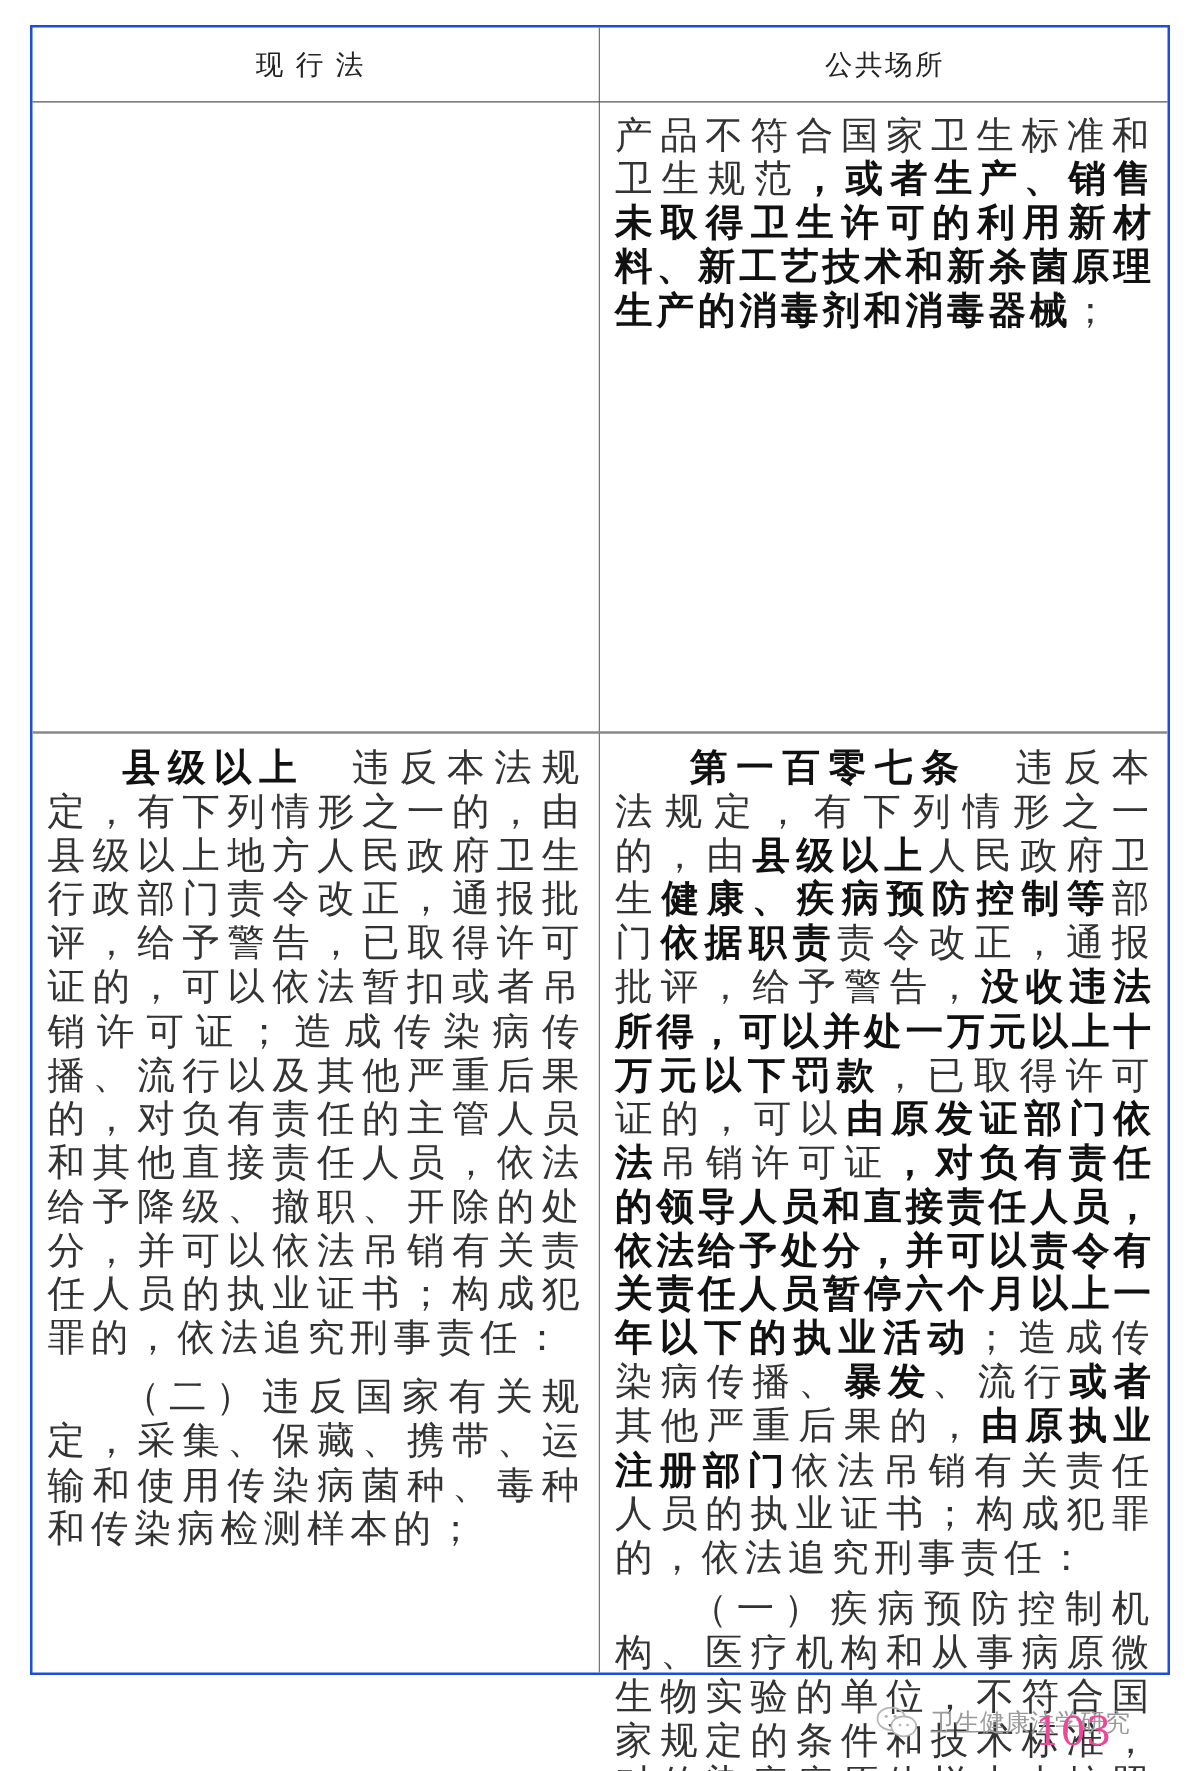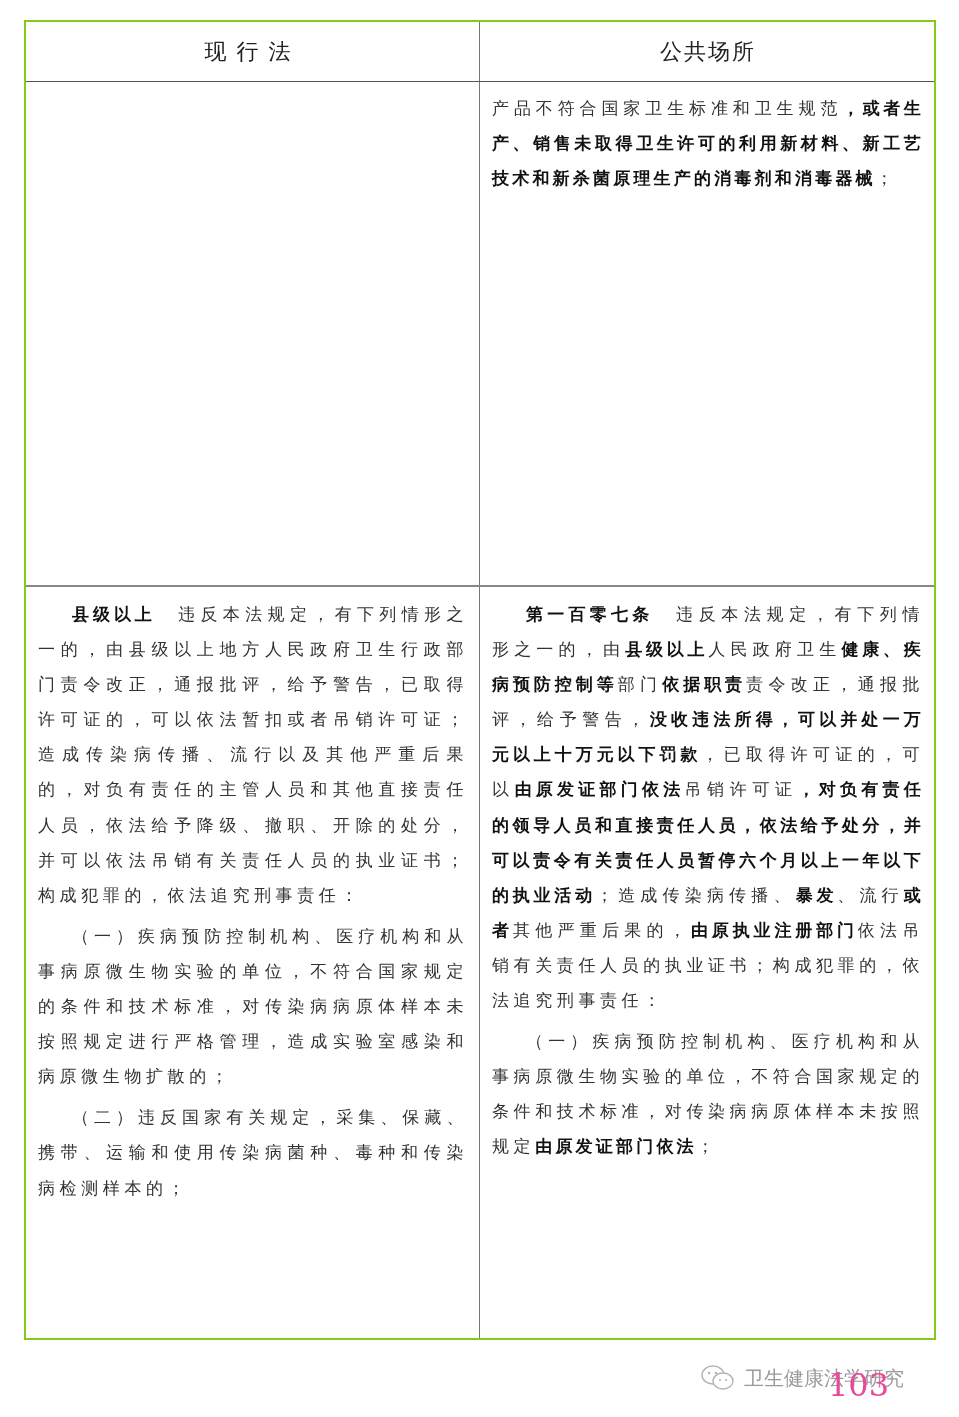--- a/index.html
+++ b/index.html
@@ -1,27 +1,27 @@
 <!DOCTYPE html>
 <html><head>
 <meta charset="utf-8">
 <style>
   html, body { margin: 0; padding: 0; background: #ffffff; }
   body { width: 959px; height: 1417px; position: relative; overflow: hidden;
          font-family: "DejaVu Serif", "Liberation Serif", serif; color: #222; }
   .table { position: absolute; left: 24px; top: 20px; width: 912px; height: 1320px;
-           border: 2px solid #84cc16; box-sizing: border-box; }
+           border: 2px solid #1d4ed8; box-sizing: border-box; }
   .vline { position: absolute; left: 453px; top: 0; bottom: 0; width: 0; border-left: 1.5px solid #777; }
   .hline { position: absolute; left: 0; right: 0; height: 0; border-top: 1.5px solid #555; }
   .hline.row { border-top: 2px solid #888; }
   .hdr { position: absolute; top: 0; height: 60px; display: flex; align-items: center; justify-content: center;
          font-family: "DejaVu Sans", "Liberation Sans", sans-serif; font-size: 22px; color: #222; }
   .hdr.left { left: 0; width: 453px; letter-spacing: 10px; }
   .hdr.right { left: 454px; width: 456px; letter-spacing: 2px; }
-  .cell { position: absolute; box-sizing: border-box; font-size: 17px; line-height: 35.1px;
+  .cell { position: absolute; box-sizing: border-box; font-size: 30px; line-height: 35.1px;
           text-align: justify; text-align-last: left; color: #333; letter-spacing: 4.6px; }
   .cell.l { left: 12px; width: 430px; }
   .cell.r { left: 466px; width: 432px; }
   .p { margin: 0; }
   .p.indent { text-indent: 2em; }
   .b { font-family: "DejaVu Sans", "Liberation Sans", sans-serif; font-weight: bold; color: #111; letter-spacing: 3.2px; }
   .gap { height: 6px; }
   .footer { position: absolute; left: 700px; top: 1358px; height: 40px; display: flex; align-items: center; gap: 8px;
             font-family: "DejaVu Sans", "Liberation Sans", sans-serif; font-size: 20px; color: #9a9a9a; text-align: center; }
   .wechat { width: 36px; height: 30px; position: relative; }
@@ -40,21 +40,20 @@
 
   <div class="cell l" style="top:66px"></div>
   <div class="cell r" style="top:69px">
       <p class="p"><span>产品不符合国家卫生标准和卫生规范</span><span class="b">，或者生产、销售未取得卫生许可的利用新材料、新工艺技术和新杀菌原理生产的消毒剂和消毒器械</span><span>；</span></p>
       <div class="gap"></div>
       <div class="gap"></div>
     </div>
   <div class="cell l" style="top:575px">
       <p class="p indent"><span class="b">县级以上</span><span>　违反本法规定，有下列情形之一的，由县级以上地方人民政府卫生行政部门责令改正，通报批评，给予警告，已取得许可证的，可以依法暂扣或者吊销许可证；造成传染病传播、流行以及其他严重后果的，对负有责任的主管人员和其他直接责任人员，依法给予降级、撤职、开除的处分，并可以依法吊销有关责任人员的执业证书；构成犯罪的，依法追究刑事责任：</span></p>
       <div class="gap"></div>
-      <p class="p indent"><span>（一）疾病预防控制机构、医疗机构和从事病原微生物实验的单位，不符合国家规定的条件和技术标准，对传染病病原体样本未按照规定进行严格管理，造成实验室感染和病原微生物扩散的；</span></p>
       <div class="gap"></div>
       <p class="p indent"><span>（二）违反国家有关规定，采集、保藏、携带、运输和使用传染病菌种、毒种和传染病检测样本的；</span></p>
     </div>
   <div class="cell r" style="top:575px">
       <p class="p indent"><span class="b">第一百零七条</span><span>　违反本法规定，有下列情形之一的，由</span><span class="b">县级以上</span><span>人民政府卫生</span><span class="b">健康、疾病预防控制等</span><span>部门</span><span class="b">依据职责</span><span>责令改正，通报批评，给予警告，</span><span class="b">没收违法所得，可以并处一万元以上十万元以下罚款</span><span>，已取得许可证的，可以</span><span class="b">由原发证部门依法</span><span>吊销许可证</span><span class="b">，对负有责任的领导人员和直接责任人员，依法给予处分，并可以责令有关责任人员暂停六个月以上一年以下的执业活动</span><span>；造成传染病传播、</span><span class="b">暴发</span><span>、流行</span><span class="b">或者</span><span>其他严重后果的，</span><span class="b">由原执业注册部门</span><span>依法吊销有关责任人员的执业证书；构成犯罪的，依法追究刑事责任：</span></p>
       <div class="gap"></div>
       <p class="p indent"><span>（一）疾病预防控制机构、医疗机构和从事病原微生物实验的单位，不符合国家规定的条件和技术标准，对传染病病原体样本未按照规定</span><span class="b">由原发证部门依法</span><span>；</span></p>
     </div>
 </div>
 

